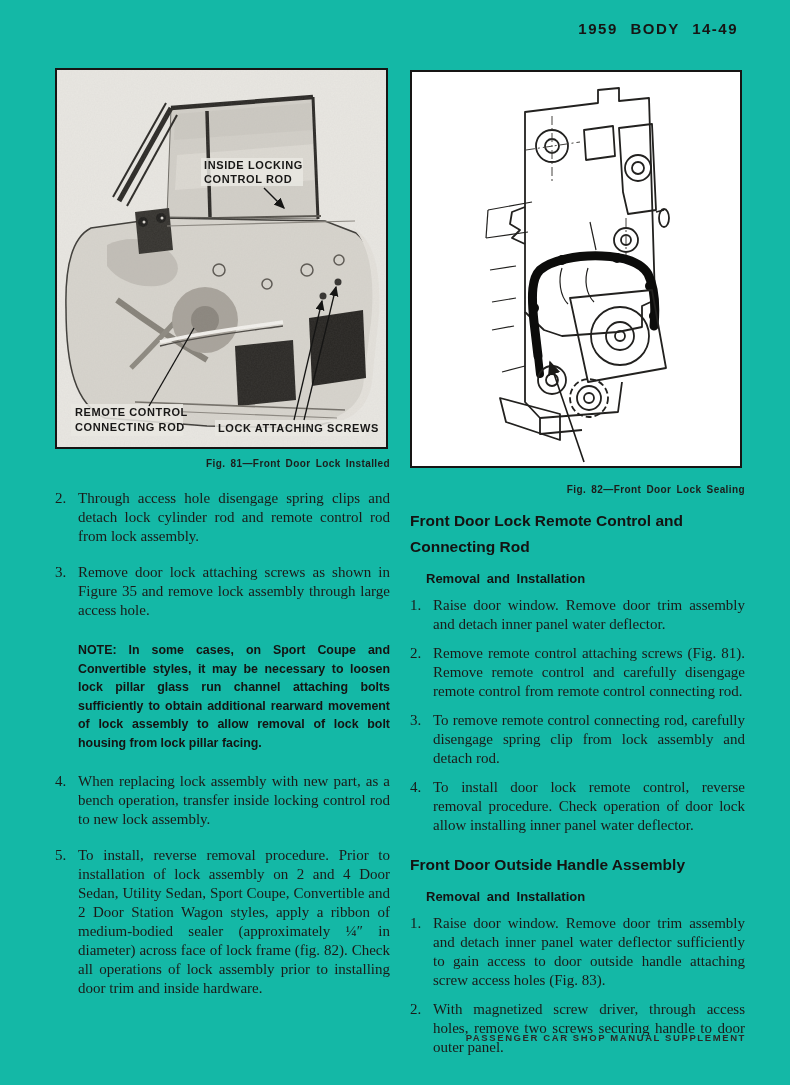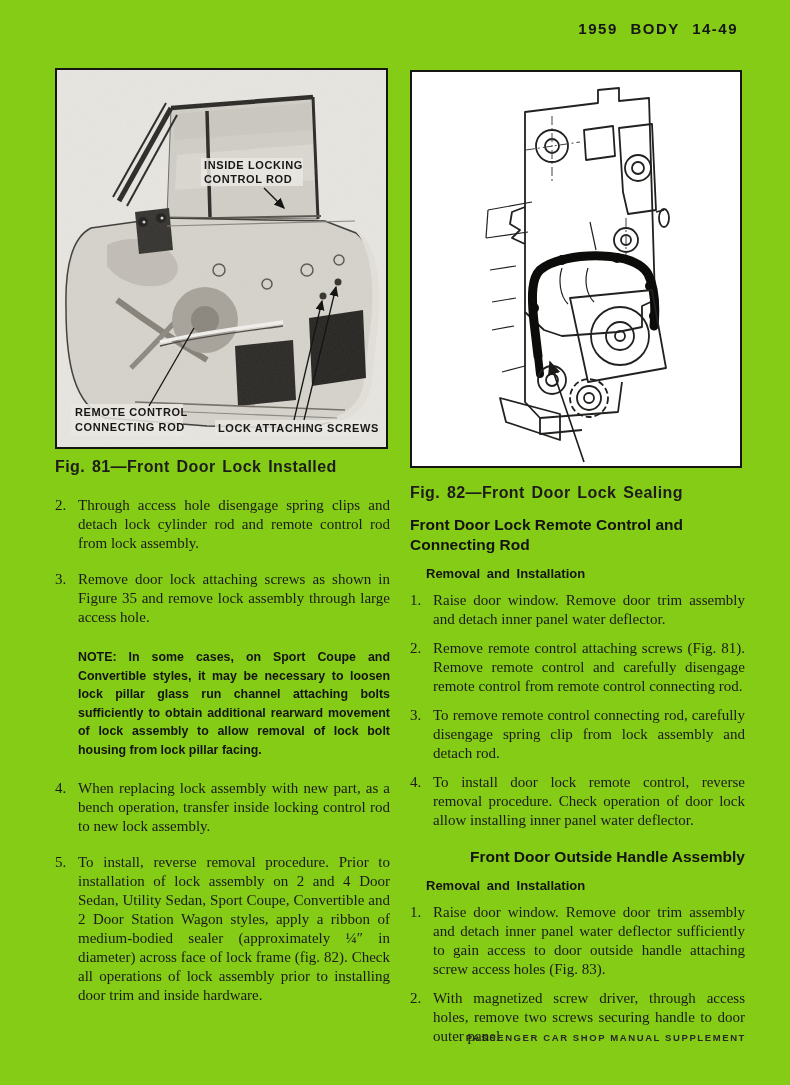--- a/index.html
+++ b/index.html
@@ -1,34 +1,34 @@
 <!DOCTYPE html>
 <html><head>
 <meta charset="utf-8">
 <style>
   html,body{margin:0;padding:0;background:#ffffff;}
-  .page{position:relative;width:790px;height:1085px;background:#84cc16;color:#1b1a18;
+  .page{position:relative;width:790px;height:1085px;background:#14b8a6;color:#1b1a18;
         font-family:"Liberation Serif",serif;overflow:hidden;}
   .hdr{position:absolute;top:20px;right:52px;font-family:"Liberation Sans",sans-serif;
        font-weight:bold;font-size:15px;letter-spacing:1.5px;word-spacing:7px;color:#161514;}
   .col{position:absolute;width:335px;}
   .col-left{left:55px;top:68px;}
   .col-right{left:410px;top:70px;}
   .figframe{border:2px solid #161514;background:#ffffff;overflow:hidden;}
   .figframe svg{display:block;}
-  .figcap{text-align:left;font-family:"Liberation Sans",sans-serif;font-weight:bold;
-          font-size:16px;letter-spacing:.4px;word-spacing:2px;margin-top:9px;color:#1d1c1a;}
+  .figcap{text-align:right;font-family:"Liberation Sans",sans-serif;font-weight:bold;
+          font-size:10px;letter-spacing:.4px;word-spacing:2px;margin-top:9px;color:#1d1c1a;}
   .li{display:flex;margin-top:17px;font-size:15px;line-height:19px;text-align:justify;}
   .li .num{flex:none;width:23px;}
   .li .txt{flex:1;}
   .first{margin-top:20px;}
   .note{margin:21px 0 16px 23px;font-family:"Liberation Sans",sans-serif;font-weight:bold;
         font-size:12.4px;line-height:18.5px;text-align:justify;color:#141312;}
   .sec-title{font-family:"Liberation Sans",sans-serif;font-weight:bold;font-size:15.5px;
-             line-height:20px;margin:13px 0 0 0;color:#141312;}
+             line-height:26px;margin:13px 0 0 0;color:#141312;}
   .sec-sub{font-family:"Liberation Sans",sans-serif;font-weight:bold;font-size:13px;
            margin:11px 0 0 16px;word-spacing:3px;color:#141312;}
   .cap-space{margin-top:16px;}
   .ftr{position:absolute;right:44px;bottom:42px;font-family:"Liberation Sans",sans-serif;
        font-weight:bold;font-size:9.5px;letter-spacing:1.6px;color:#2a2927;}
   .photo-label{font-family:"Liberation Sans",sans-serif;font-weight:600;font-size:11px;
                letter-spacing:.6px;fill:#181716;}
   .lineart{stroke:#22211f;fill:none;stroke-width:1.8;stroke-linejoin:round;}
   .thin{stroke-width:1.2;}
   .dashdot{stroke:#44423f;stroke-width:1;stroke-dasharray:9 3 2 3;fill:none;}
@@ -223,21 +223,21 @@
     </div>
     <div class="li" style="margin-top:10px;">
       <span class="num">3.</span>
       <div class="txt">To remove remote control connecting rod, carefully disengage spring clip from lock assembly and detach rod.</div>
     </div>
     <div class="li" style="margin-top:10px;">
       <span class="num">4.</span>
       <div class="txt">To install door lock remote control, reverse removal procedure. Check operation of door lock allow installing inner panel water deflector.</div>
     </div>
 
-    <div class="sec-title" style="margin-top:17px;text-align:right;">Front Door Outside Handle Assembly</div>
+    <div class="sec-title" style="margin-top:17px;">Front Door Outside Handle Assembly</div>
     <div class="sec-sub">Removal and Installation</div>
 
     <div class="li" style="margin-top:10px;">
       <span class="num">1.</span>
       <div class="txt">Raise door window. Remove door trim assembly and detach inner panel water deflector sufficiently to gain access to door outside handle attaching screw access holes (Fig. 83).</div>
     </div>
     <div class="li" style="margin-top:10px;">
       <span class="num">2.</span>
       <div class="txt">With magnetized screw driver, through access holes, remove two screws securing handle to door outer panel.</div>
     </div>

